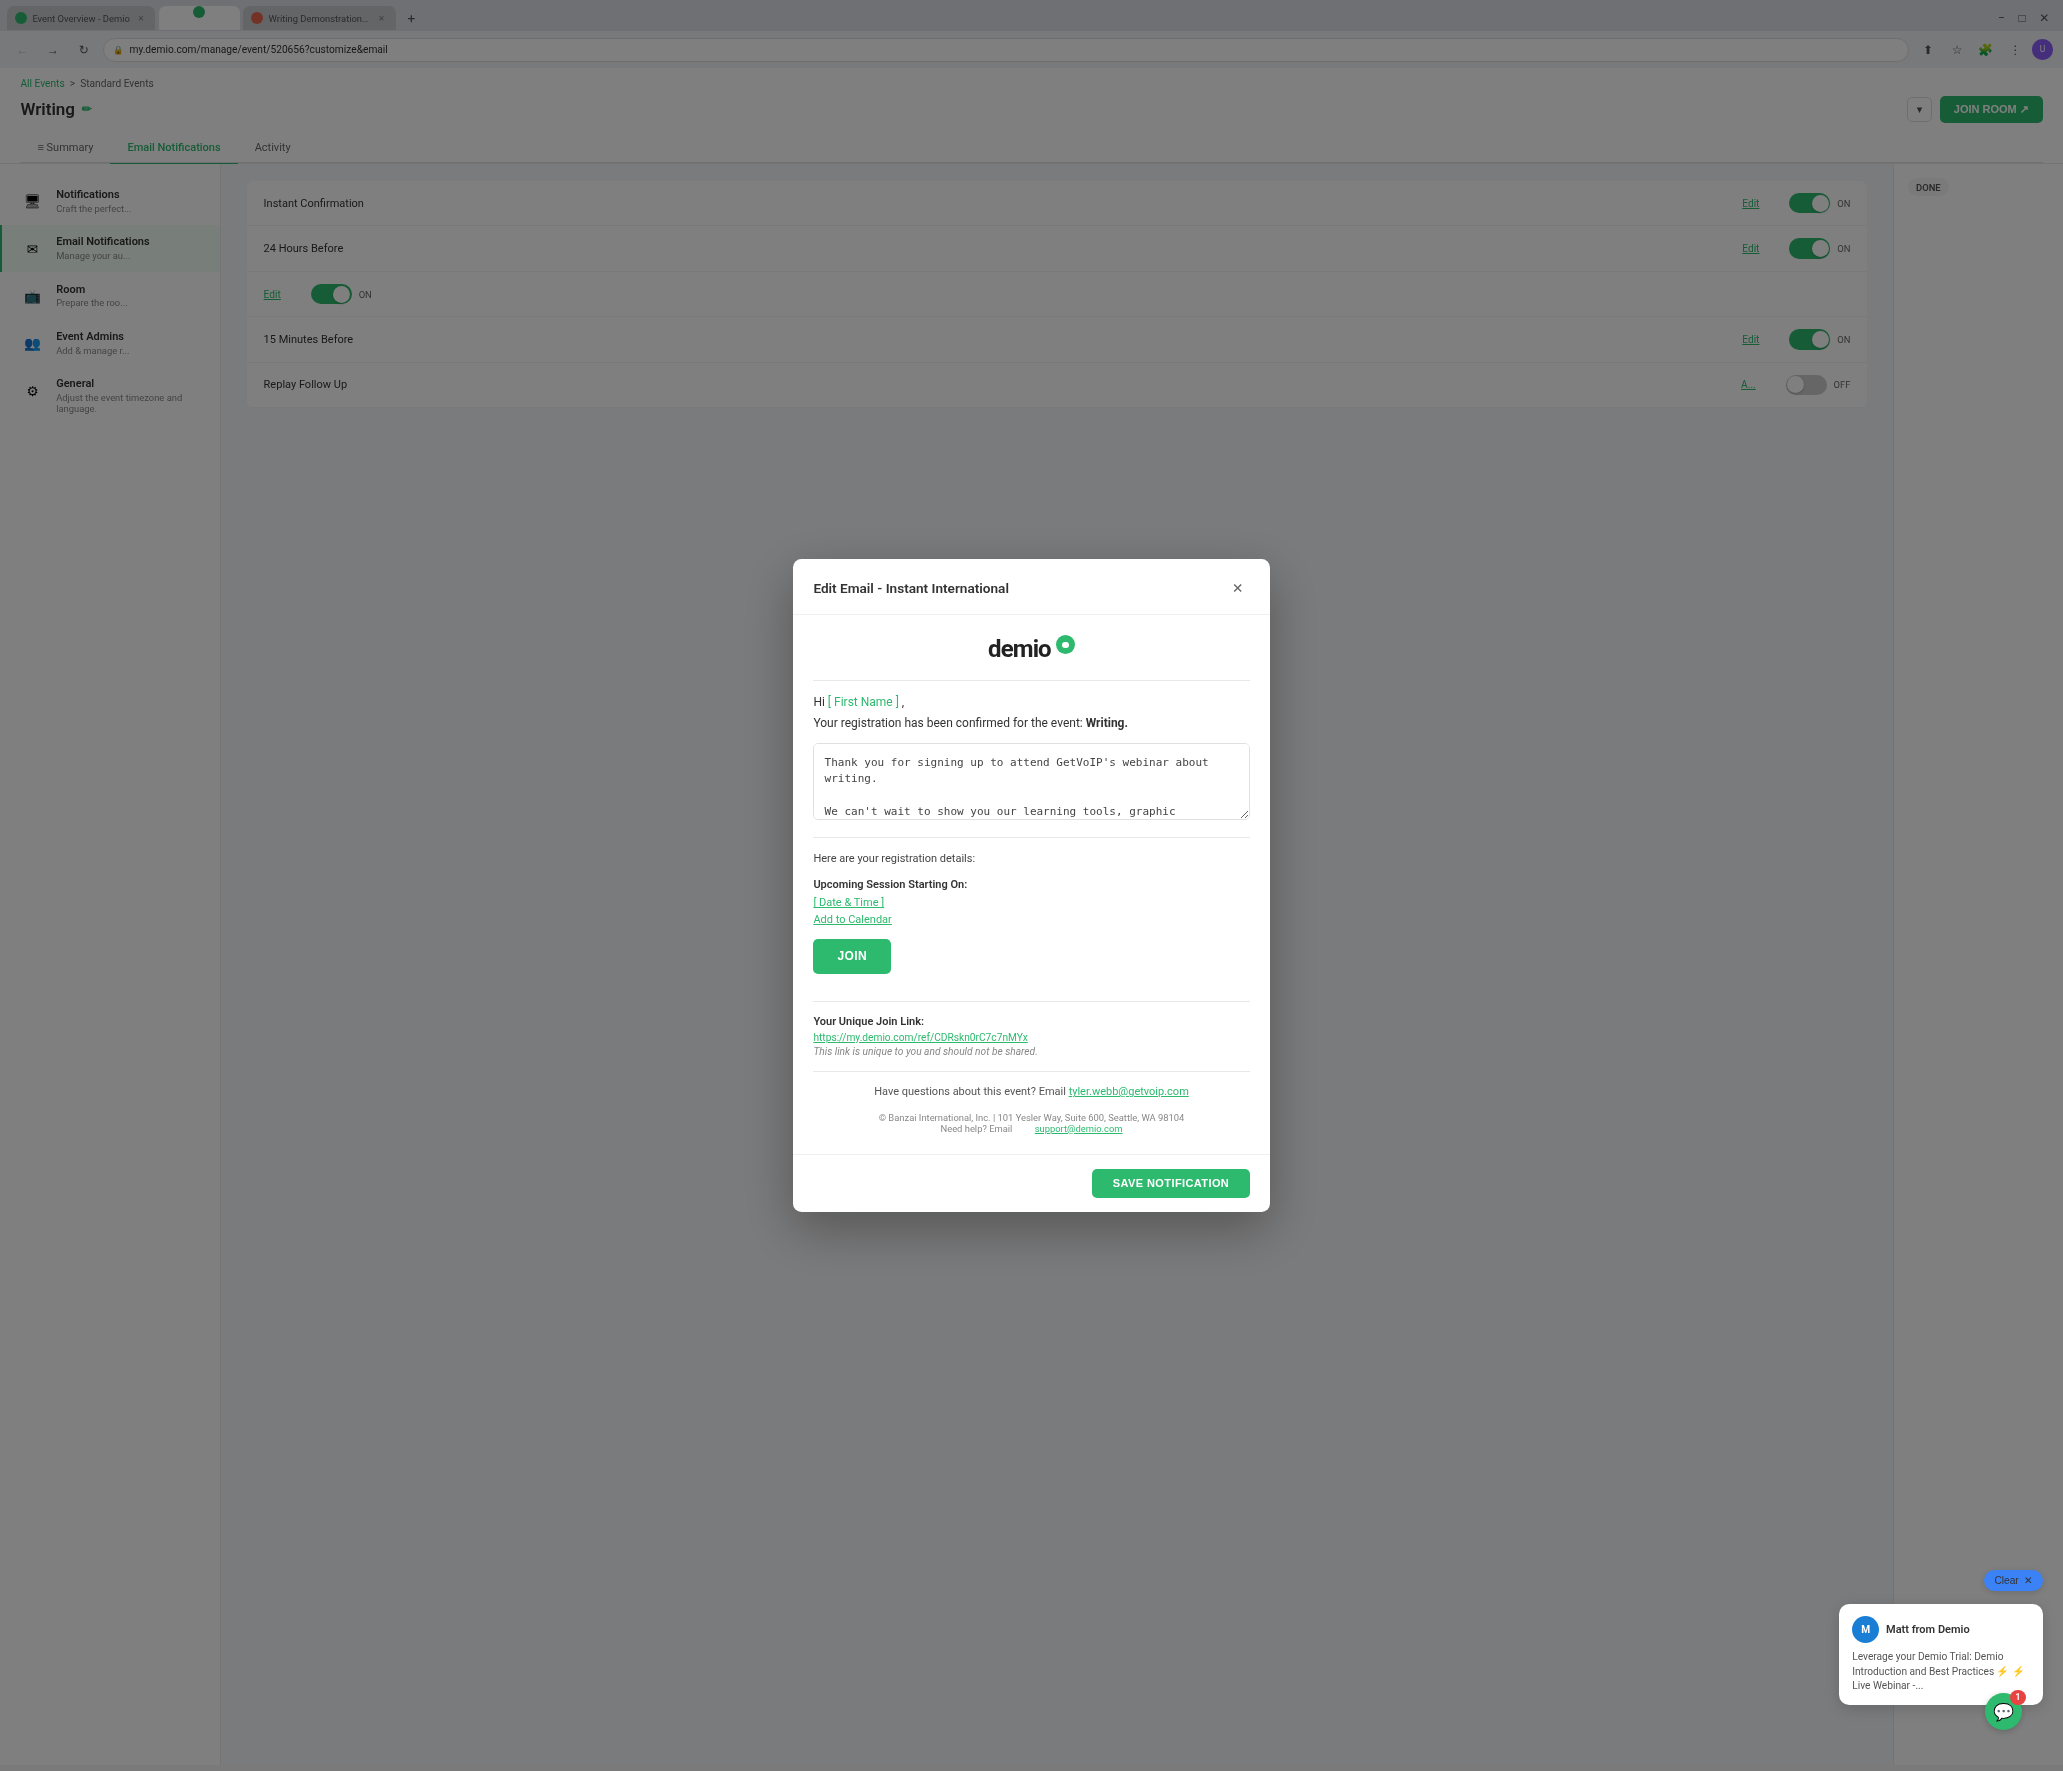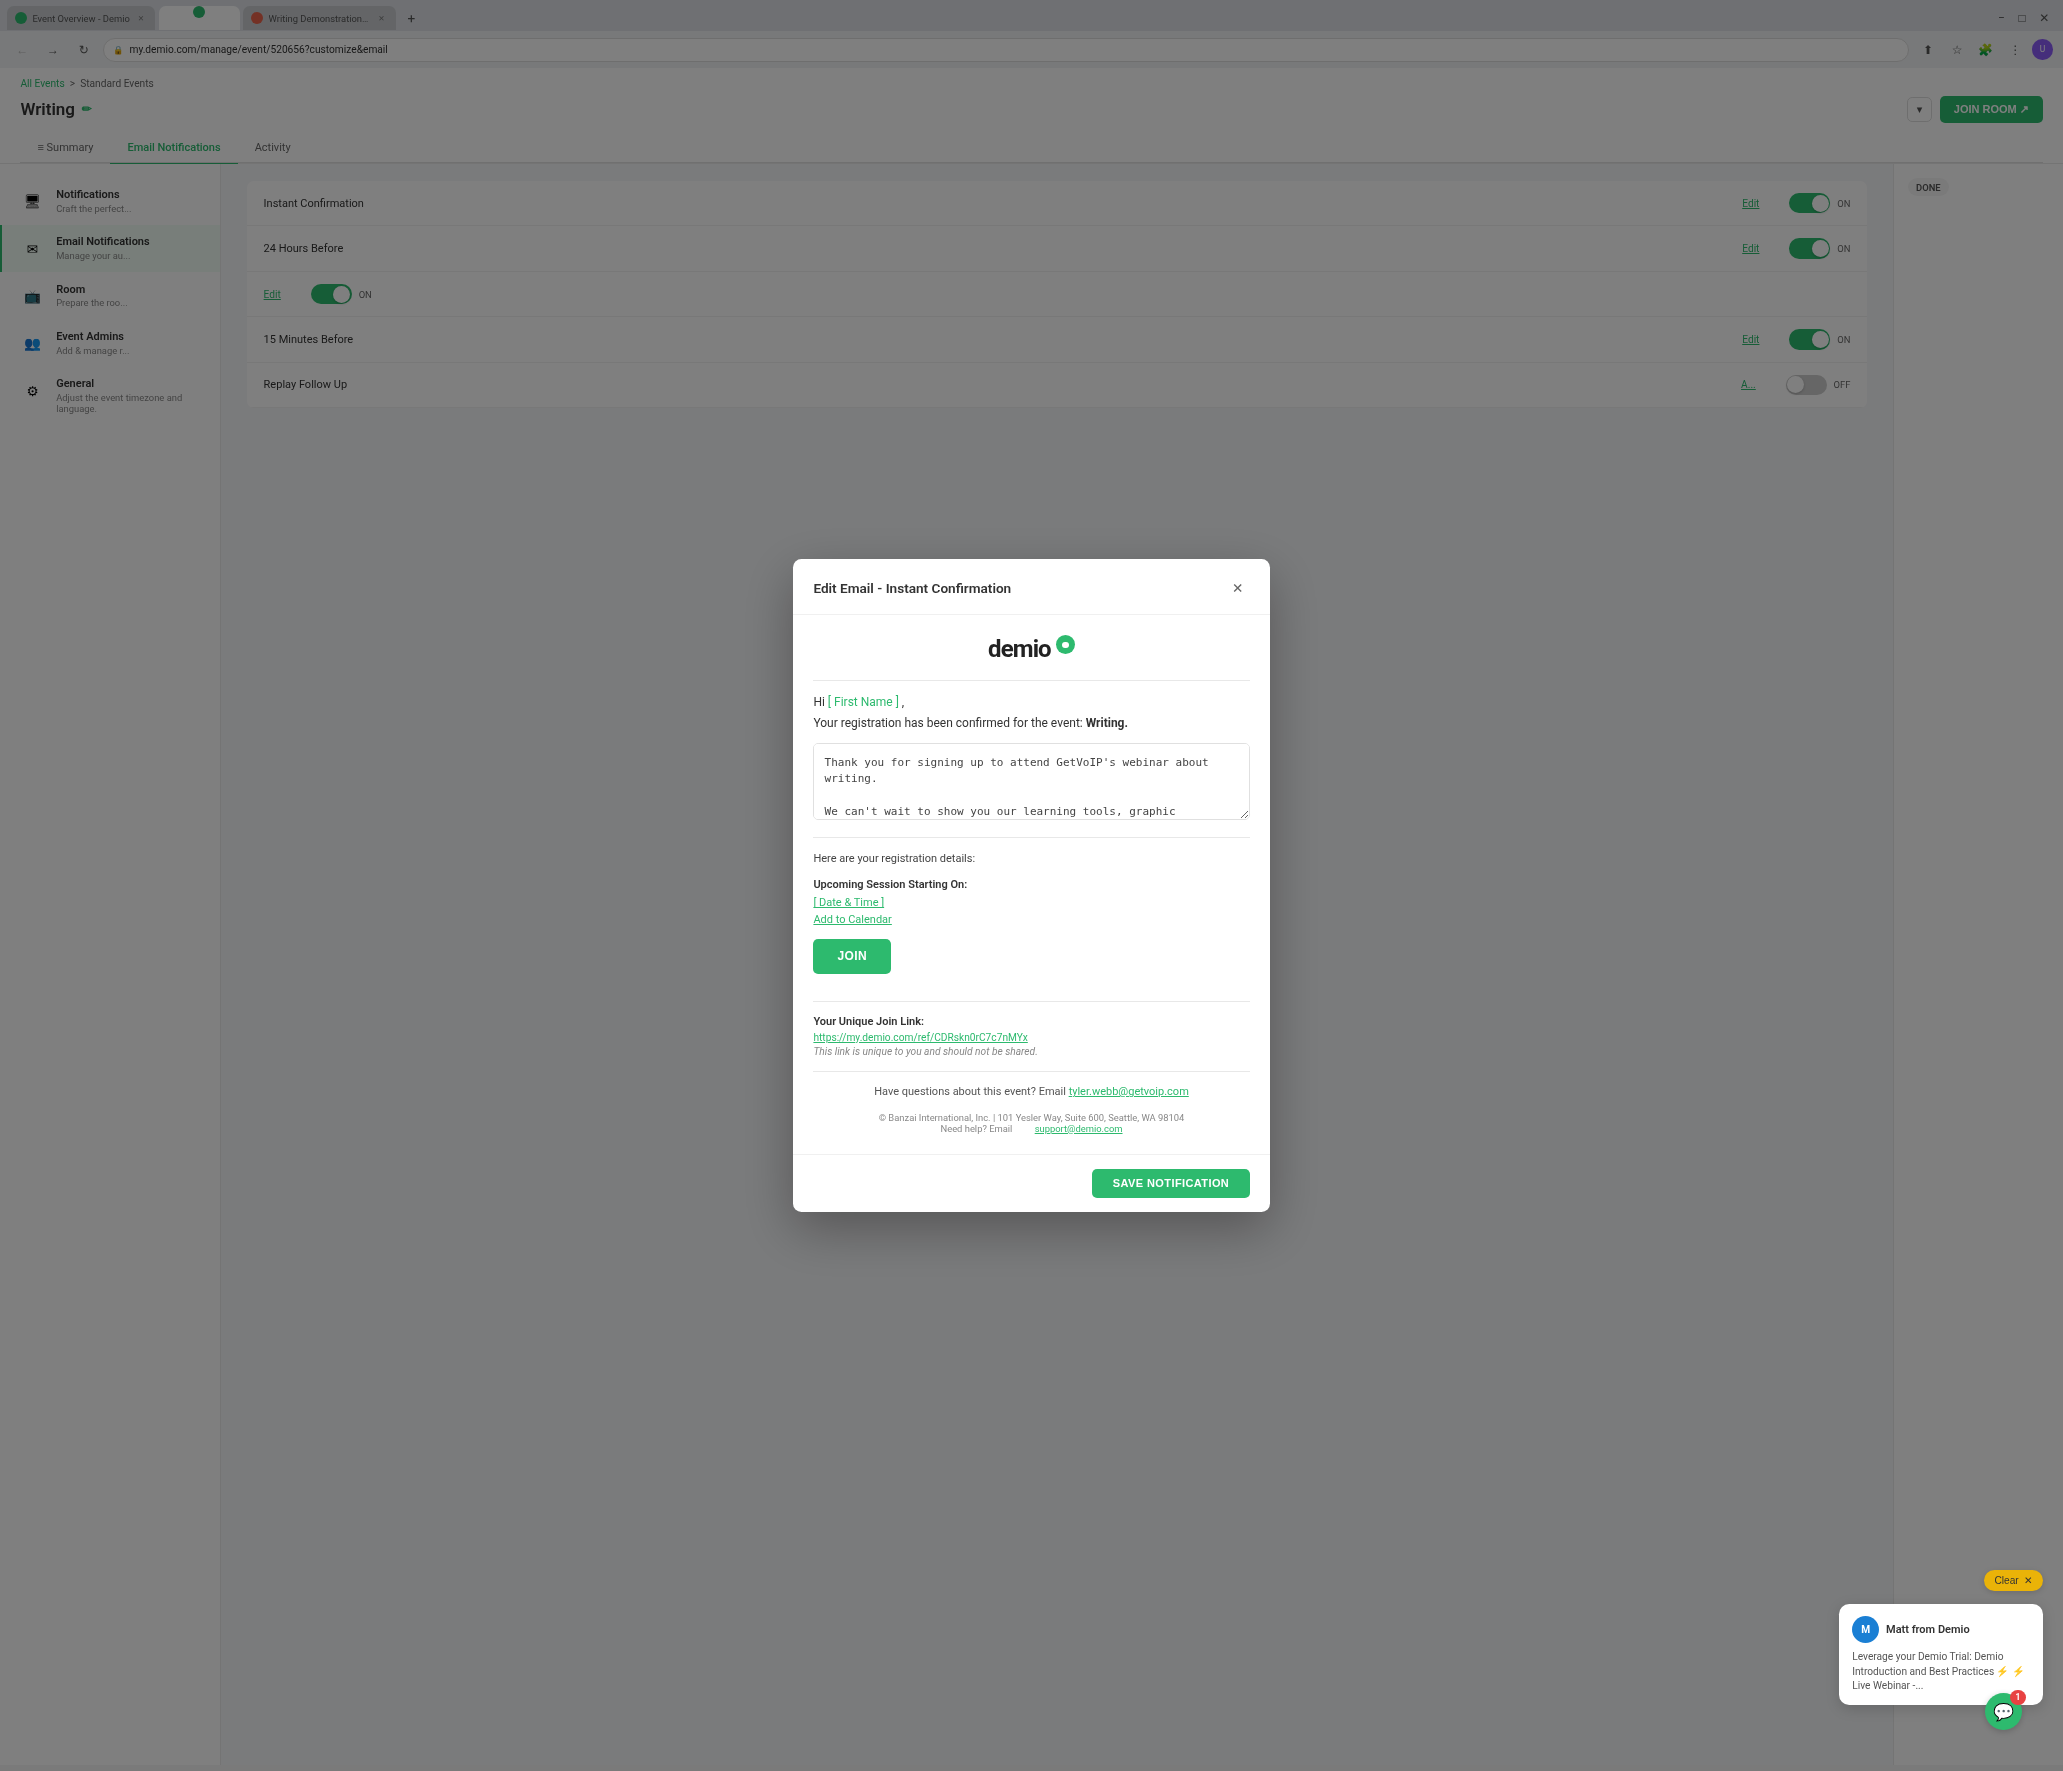--- a/index.html
+++ b/index.html
@@ -96,21 +96,21 @@
     .email-unique-note { font-size: 10.2px; color: #888; font-style: italic; }
     .email-questions { font-size: 11px; color: #555; text-align: center; margin: 13.6px 0 6.8px; }
     .email-questions a { color: #2dba6e; }
     .email-footer { text-align: center; font-size: 9.4px; color: #888; margin-top: 13.6px; }
     .email-footer a { color: #2dba6e; }
     .modal-footer { padding: 13.6px 20.4px; border-top: 0.9px solid #f0f0f0; display: flex; justify-content: flex-end; }
     .save-btn { background: #2dba6e; color: white; border: none; padding: 8.5px 20.4px; border-radius: 5.1px; font-size: 11px; font-weight: 600; cursor: pointer; letter-spacing: 0.4px; }
 
     
     .chat-widget { position: fixed; bottom: 20.4px; right: 20.4px; z-index: 200; }
-    .chat-clear-btn { background: #eab308; border: none; padding: 5.1px 10.2px; border-radius: 17px; font-size: 10.2px; color: #333; cursor: pointer; box-shadow: 0 1.7px 6.8px rgba(0,0,0,0.15); display: flex; align-items: center; gap: 5.1px; margin-bottom: 6.8px; float: right; margin-top: 33px; }
+    .chat-clear-btn { background: #3b82f6; border: none; padding: 5.1px 10.2px; border-radius: 17px; font-size: 10.2px; color: #333; cursor: pointer; box-shadow: 0 1.7px 6.8px rgba(0,0,0,0.15); display: flex; align-items: center; gap: 5.1px; margin-bottom: 6.8px; float: right; margin-top: 33px; }
     .chat-notification { background: #fff; border-radius: 10.2px; padding: 12px 13.6px; width: 204px; box-shadow: 0 3.4px 13.6px rgba(0,0,0,0.15); margin-top: 6.8px; clear: both; }
     .chat-notif-header { display: flex; align-items: center; gap: 6.8px; margin-bottom: 6.8px; }
     .chat-avatar { width: 27px; height: 27px; border-radius: 50%; background: #1a7fd4; display: flex; align-items: center; justify-content: center; color: white; font-size: 10.2px; font-weight: bold; flex-shrink: 0; }
     .chat-sender { font-size: 11px; font-weight: 600; color: #333; }
     .chat-message { font-size: 10.2px; color: #555; line-height: 1.4; }
     .chat-open-btn { position: fixed; bottom: 20.4px; right: 20.4px; width: 37px; height: 37px; border-radius: 50%; background: #2dba6e; display: flex; align-items: center; justify-content: center; cursor: pointer; box-shadow: 0 1.7px 6.8px rgba(0,0,0,0.2); }
     .chat-badge { position: absolute; top: -3.4px; right: -3.4px; width: 15.3px; height: 15.3px; border-radius: 50%; background: #e84242; color: white; font-size: 8.5px; display: flex; align-items: center; justify-content: center; font-weight: bold; }
 
     
     .activity-panel { width: 170px; background: #fff; border-left: 0.9px solid #e8e8e8; padding: 13.6px; flex-shrink: 0; }
@@ -297,21 +297,21 @@
 
     <div class="activity-panel">
       <div class="done-badge">DONE</div>
     </div>
   </div>
 </div>
 
 <div class="overlay">
   <div class="modal">
     <div class="modal-header">
-      <span class="modal-title">Edit Email - Instant Confirmation</span>
+      <span class="modal-title">Edit Email - Instant International</span>
       <button class="modal-close">✕</button>
     </div>
     <div class="modal-body">
       
       <div class="email-logo">
         <div class="demio-logo">
           <span>demio</span>
           <div class="demio-logo-dot"></div>
         </div>
       </div>

